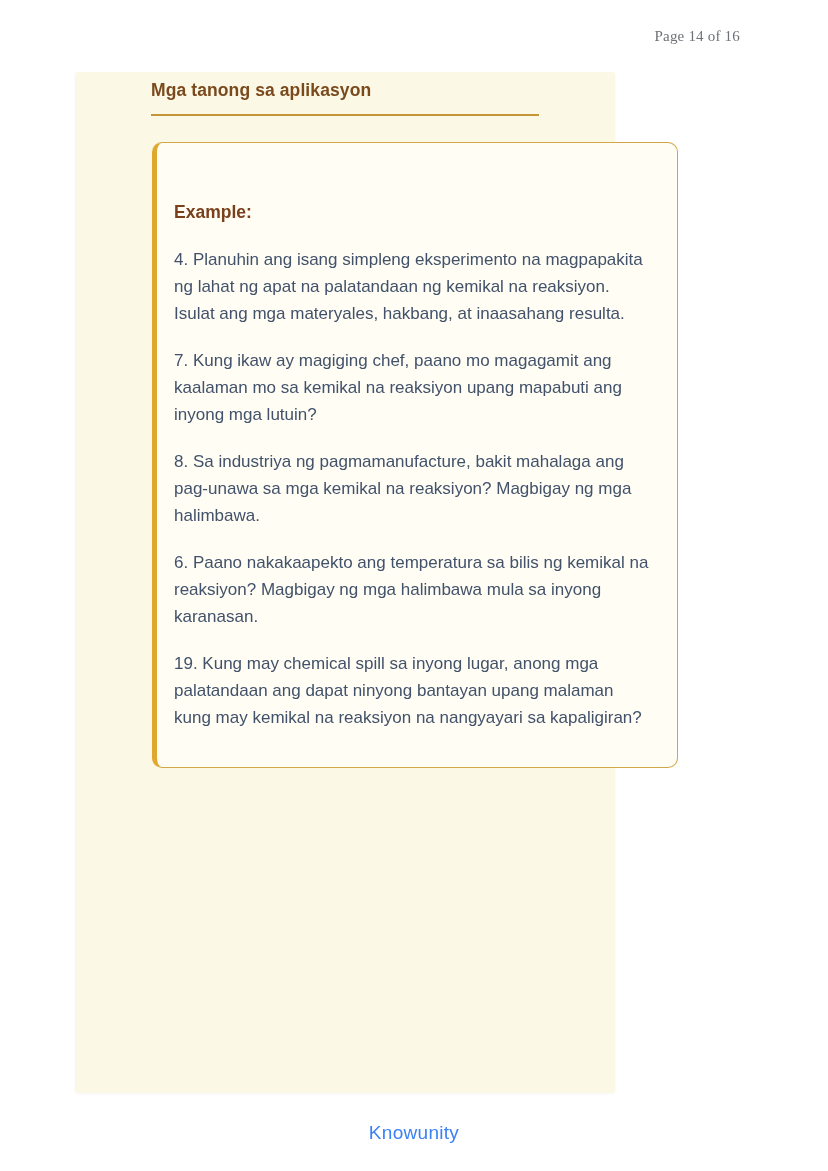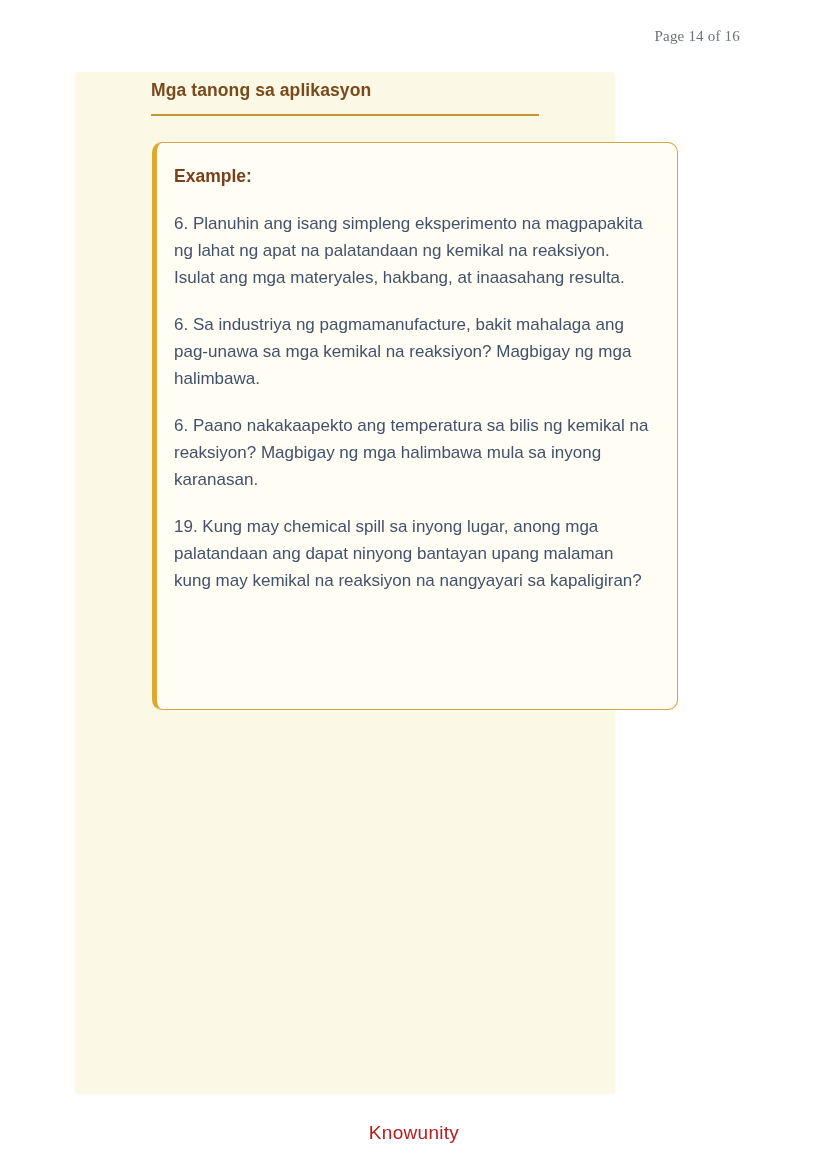--- a/index.html
+++ b/index.html
@@ -55,58 +55,60 @@
     border: 1.5px solid #d2a748;
     border-left: 5px solid #dfa92f;
     border-radius: 10px;
     padding: 20px 24px 36px 17px;
   }
   .example-label {
     font-size: 17.5px;
     font-weight: bold;
     color: #7a3f1b;
     line-height: 27px;
+    margin-top: 36px;
   }
   .question {
     margin: 20px 0 0 0;
     font-size: 17px;
     line-height: 27px;
     color: #42526b;
   }
   .footer-brand {
     position: absolute;
     left: 0;
     right: 0;
     top: 1122px;
     text-align: center;
     font-size: 19px;
-    color: #b91c1c;
+    color: #3b82f6;
     letter-spacing: 0.3px;
   }
 </style>
 </head>
 <body>
 
 <div class="page">
 
   <div class="page-indicator">Page 14 of 16</div>
 
   <div class="panel">
 
     <div class="section-heading-wrap">
       <div class="section-heading">Mga tanong sa aplikasyon</div>
     </div>
 
     <div class="example-card">
       <div class="example-label">Example:</div>
 
-      <p class="question">6. Planuhin ang isang simpleng eksperimento na magpapakita ng lahat ng apat na palatandaan ng kemikal na reaksiyon. Isulat ang mga materyales, hakbang, at inaasahang resulta.</p>
+      <p class="question">4. Planuhin ang isang simpleng eksperimento na magpapakita ng lahat ng apat na palatandaan ng kemikal na reaksiyon. Isulat ang mga materyales, hakbang, at inaasahang resulta.</p>
 
+      <p class="question">7. Kung ikaw ay magiging chef, paano mo magagamit ang kaalaman mo sa kemikal na reaksiyon upang mapabuti ang inyong mga lutuin?</p>
 
-      <p class="question">6. Sa industriya ng pagmamanufacture, bakit mahalaga ang pag-unawa sa mga kemikal na reaksiyon? Magbigay ng mga halimbawa.</p>
+      <p class="question">8. Sa industriya ng pagmamanufacture, bakit mahalaga ang pag-unawa sa mga kemikal na reaksiyon? Magbigay ng mga halimbawa.</p>
 
       <p class="question">6. Paano nakakaapekto ang temperatura sa bilis ng kemikal na reaksiyon? Magbigay ng mga halimbawa mula sa inyong karanasan.</p>
 
       <p class="question">19. Kung may chemical spill sa inyong lugar, anong mga palatandaan ang dapat ninyong bantayan upang malaman kung may kemikal na reaksiyon na nangyayari sa kapaligiran?</p>
     </div>
 
   </div>
 
   <div class="footer-brand">Knowunity</div>
 

